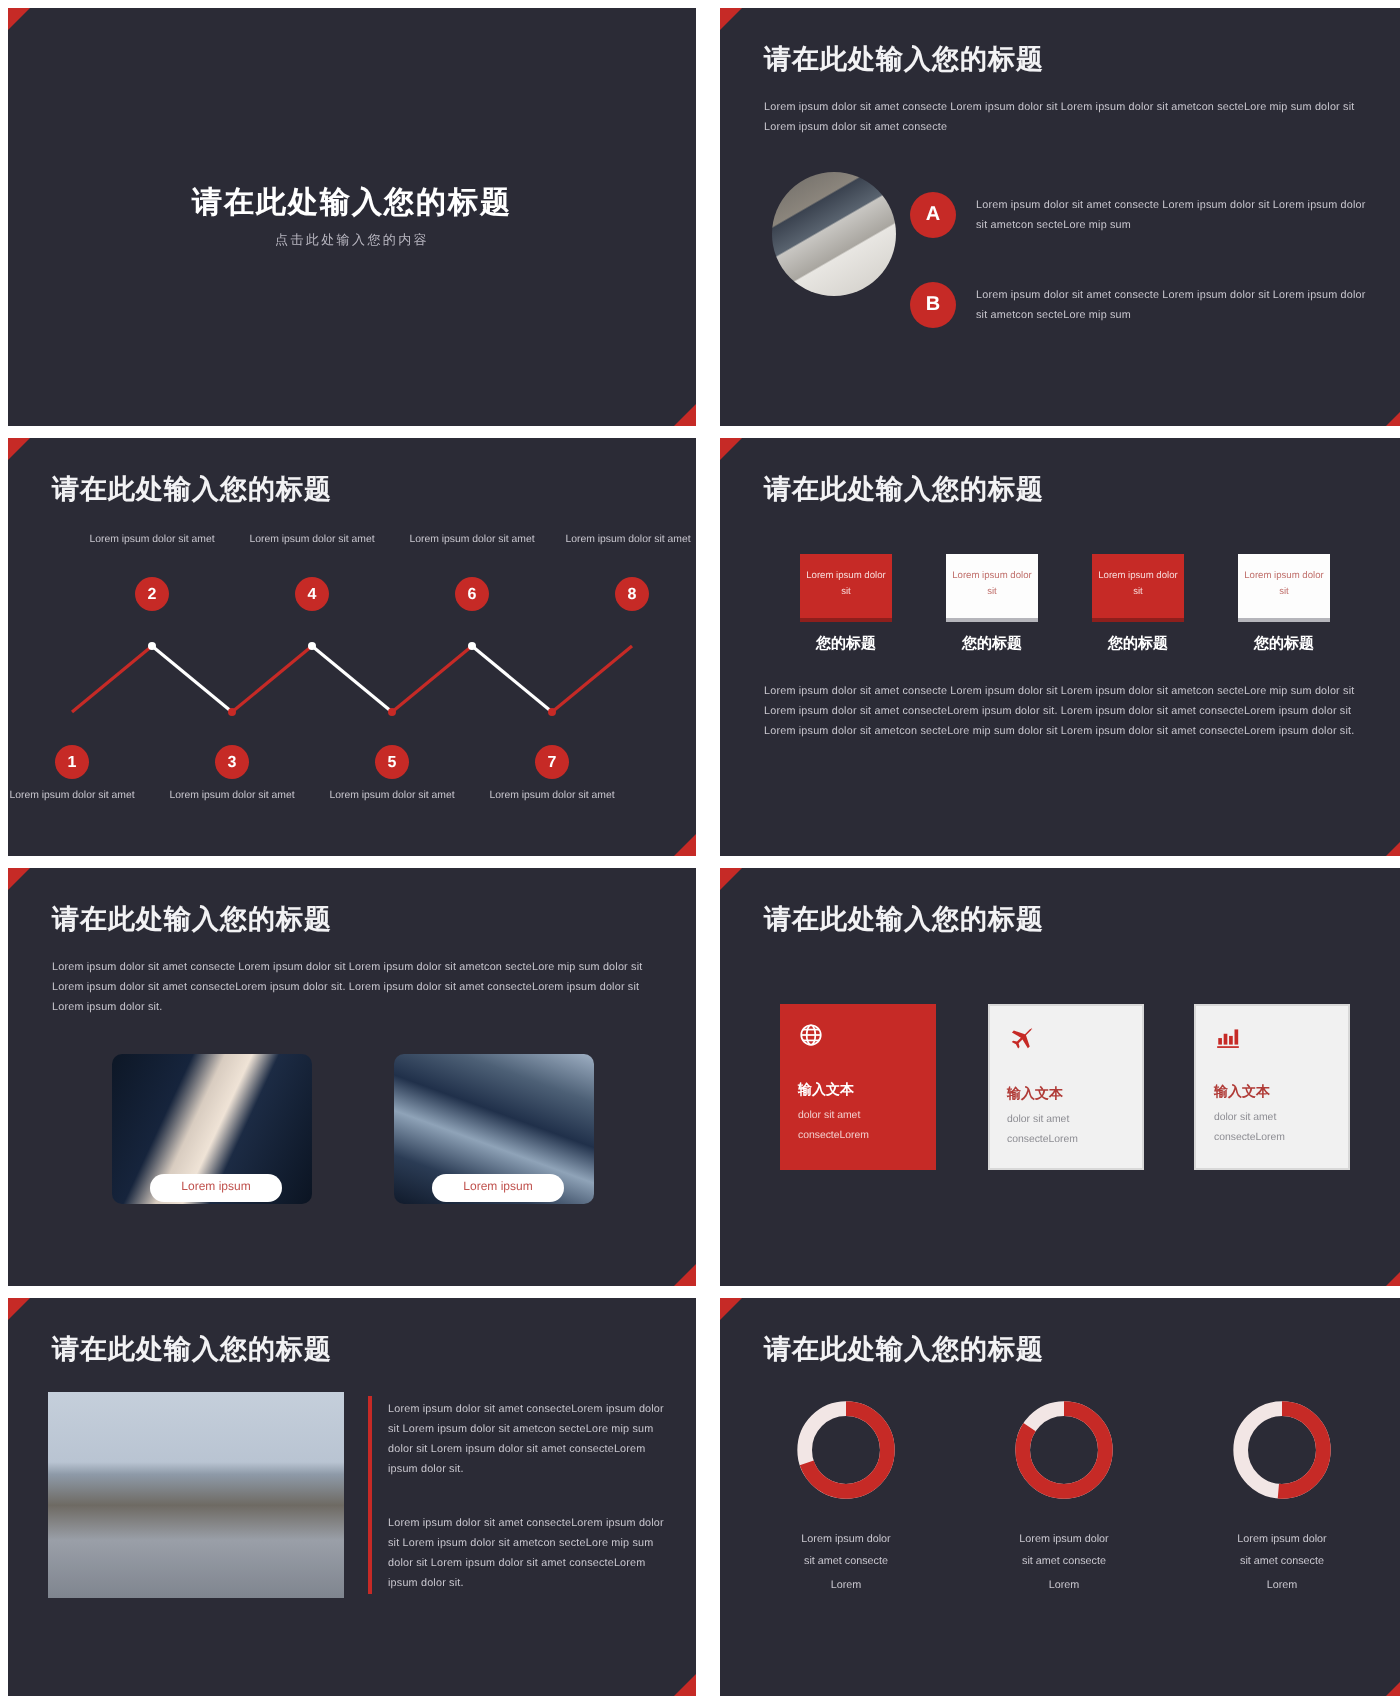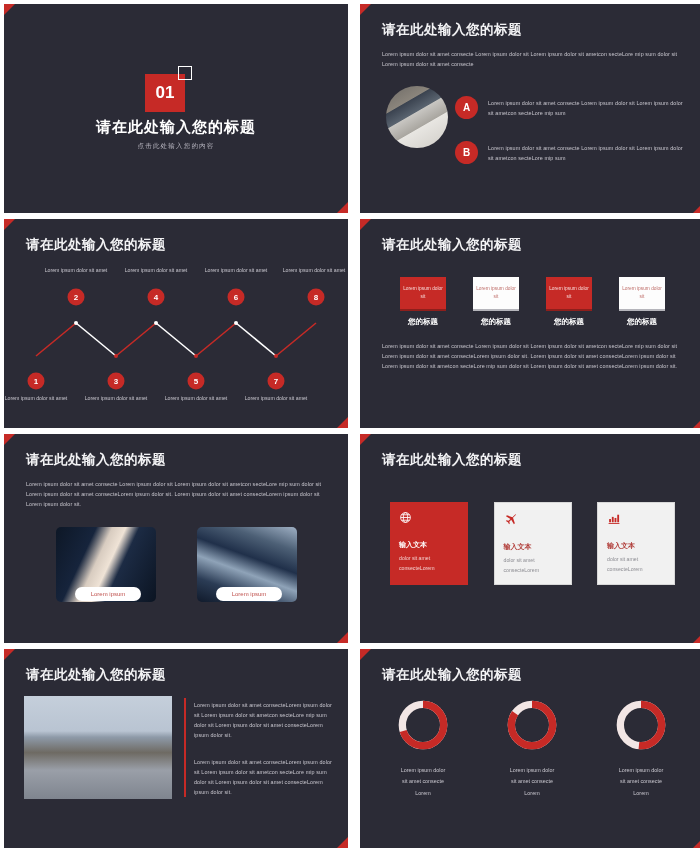--- a/index.html
+++ b/index.html
@@ -219,24 +219,20 @@
 </style>
 </head>
 <body>
 
 <div class="deck">
 
   <div class="slide">
     <div class="corner-tl"></div>
     <div class="corner-br"></div>
     <div class="cover-wrap">
-      <div class="badge-row">
-        <div class="num-badge">01</div>
-        <div class="sq-outline"></div>
-      </div>
       <div class="cover-title">请在此处输入您的标题</div>
       <div class="cover-sub">点击此处输入您的内容</div>
     </div>
   </div>
 
   <div class="slide">
     <div class="corner-tl"></div>
     <div class="corner-br"></div>
     <div class="s-title">请在此处输入您的标题</div>
     <div class="s2-intro body-text">Lorem ipsum dolor sit amet consecte Lorem ipsum dolor sit Lorem ipsum dolor sit ametcon secteLore mip sum dolor sit Lorem ipsum dolor sit amet consecte</div>

